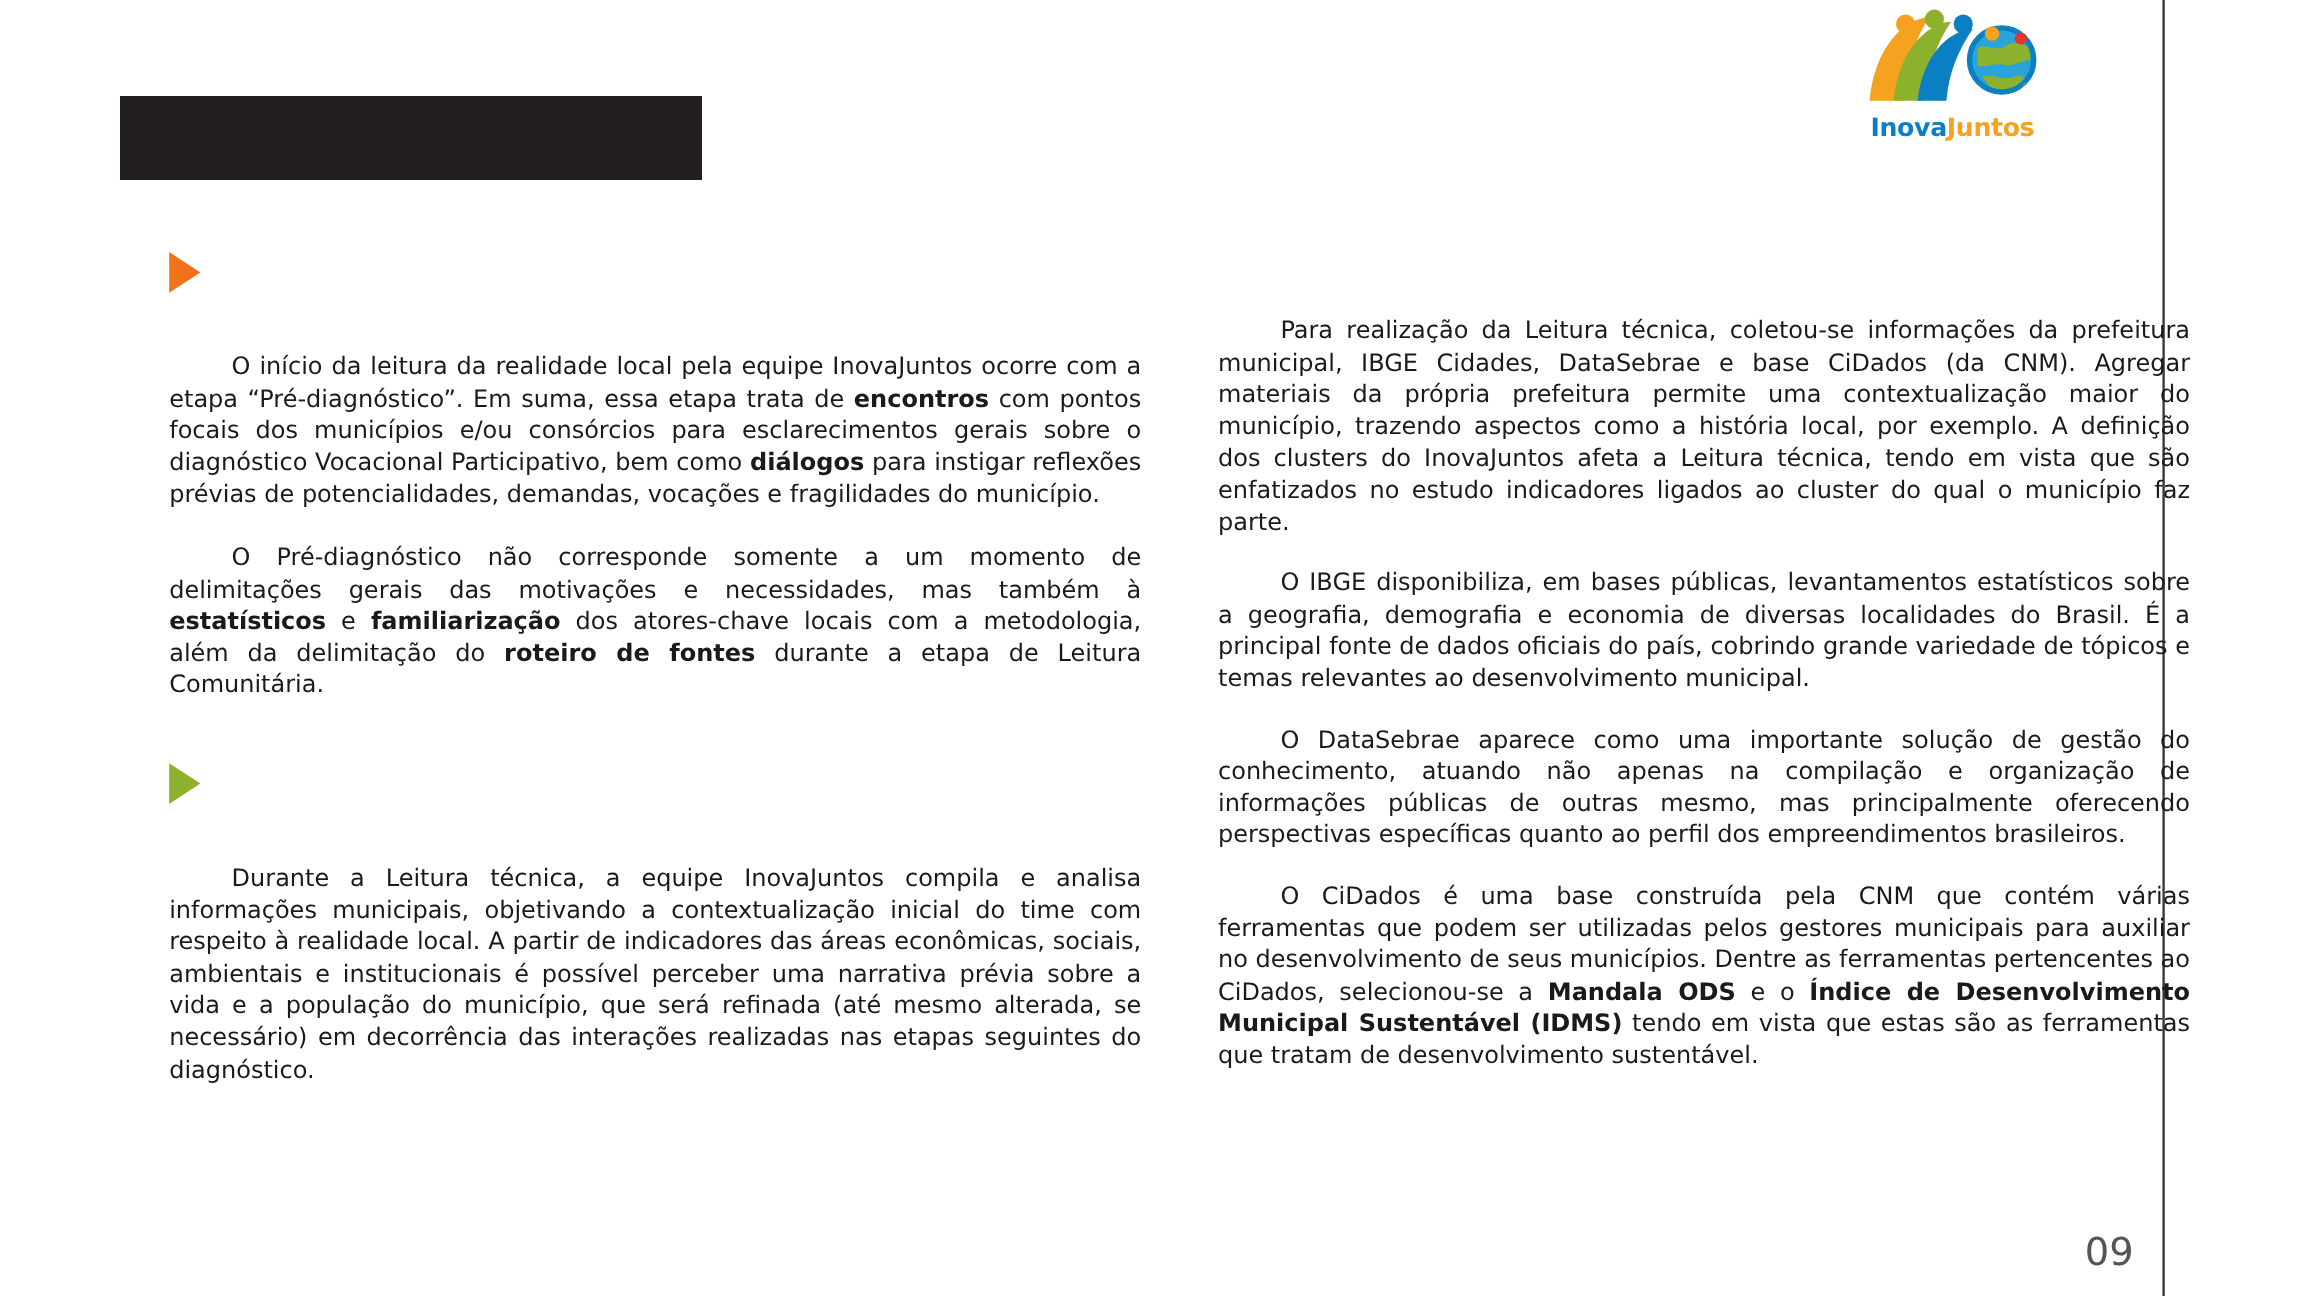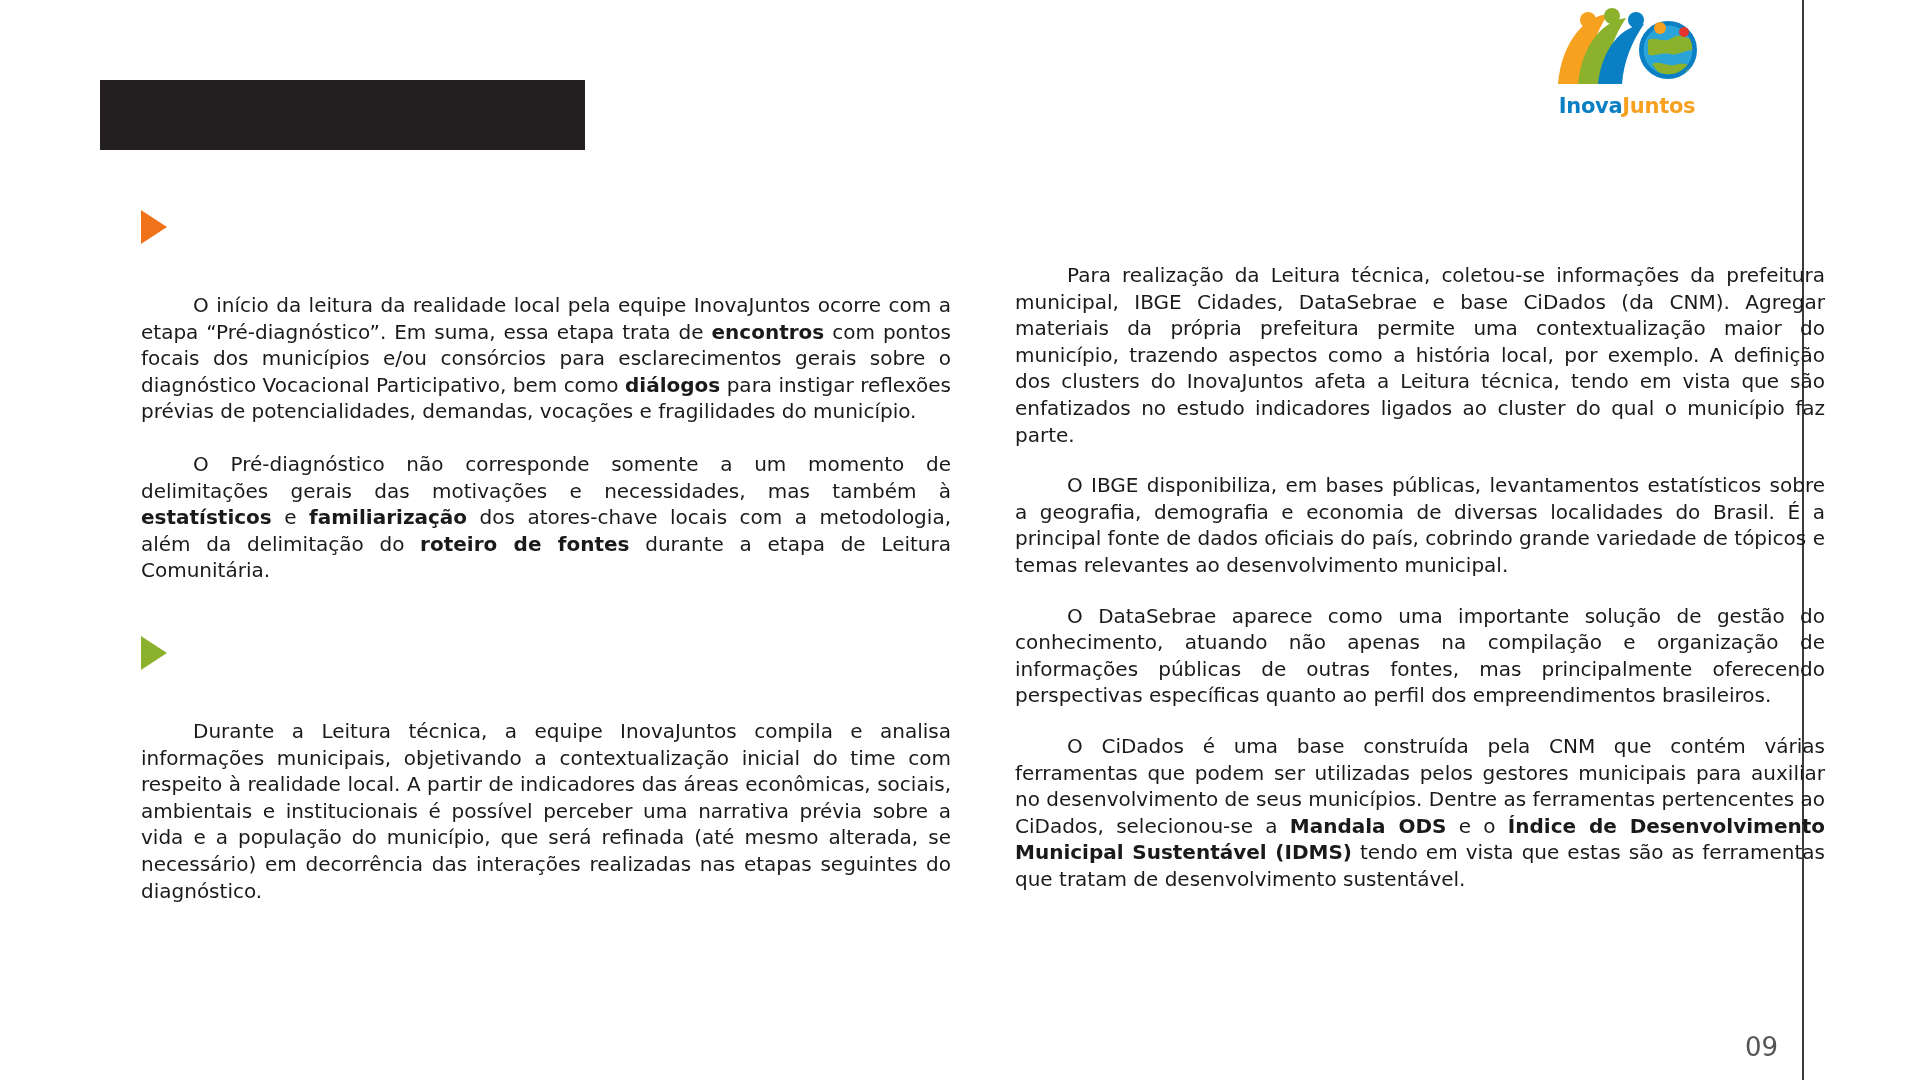--- a/index.html
+++ b/index.html
@@ -112,21 +112,21 @@
   }
   .col-right p.body {
     margin: 0 0 24px 0;
   }
   p.body b { font-weight: bold; }
 
   .page-number {
     position: absolute;
     right: 34px;
     bottom: 18px;
-    font-size: 26px;
+    font-size: 32px;
     color: #555555;
     font-family: "DejaVu Sans", sans-serif;
   }
 </style>
 </head>
 <body>
 
 <div class="page">
 
   <div class="edge-rule"></div>
@@ -163,19 +163,19 @@
     <div class="marker"></div>
     <p class="body">O início da leitura da realidade local pela equipe InovaJuntos ocorre com a etapa “Pré-diagnóstico”. Em suma, essa etapa trata de <b>encontros</b> com pontos focais dos municípios e/ou consórcios para esclarecimentos gerais sobre o diagnóstico Vocacional Participativo, bem como <b>diálogos</b> para instigar reflexões prévias de potencialidades, demandas, vocações e fragilidades do município.</p>
     <p class="body">O Pré-diagnóstico não corresponde somente a um momento de delimitações gerais das motivações e necessidades, mas também à <b>estatísticos</b> e <b>familiarização</b> dos atores-chave locais com a metodologia, além da delimitação do <b>roteiro de fontes</b> durante a etapa de Leitura Comunitária.</p>
     <div class="marker green marker-2"></div>
     <p class="body">Durante a Leitura técnica, a equipe InovaJuntos compila e analisa informações municipais, objetivando a contextualização inicial do time com respeito à realidade local. A partir de indicadores das áreas econômicas, sociais, ambientais e institucionais é possível perceber uma narrativa prévia sobre a vida e a população do município, que será refinada (até mesmo alterada, se necessário) em decorrência das interações realizadas nas etapas seguintes do diagnóstico.</p>
   </div>
 
   <div class="col col-right">
     <p class="body">Para realização da Leitura técnica, coletou-se informações da prefeitura municipal, IBGE Cidades, DataSebrae e base CiDados (da CNM). Agregar materiais da própria prefeitura permite uma contextualização maior do município, trazendo aspectos como a história local, por exemplo. A definição dos clusters do InovaJuntos afeta a Leitura técnica, tendo em vista que são enfatizados no estudo indicadores ligados ao cluster do qual o município faz parte.</p>
     <p class="body">O IBGE disponibiliza, em bases públicas, levantamentos estatísticos sobre a geografia, demografia e economia de diversas localidades do Brasil. É a principal fonte de dados oficiais do país, cobrindo grande variedade de tópicos e temas relevantes ao desenvolvimento municipal.</p>
-    <p class="body">O DataSebrae aparece como uma importante solução de gestão do conhecimento, atuando não apenas na compilação e organização de informações públicas de outras fontes, mas principalmente oferecendo perspectivas específicas quanto ao perfil dos empreendimentos brasileiros.</p>
+    <p class="body">O DataSebrae aparece como uma importante solução de gestão do conhecimento, atuando não apenas na compilação e organização de informações públicas de outras mesmo, mas principalmente oferecendo perspectivas específicas quanto ao perfil dos empreendimentos brasileiros.</p>
     <p class="body">O CiDados é uma base construída pela CNM que contém várias ferramentas que podem ser utilizadas pelos gestores municipais para auxiliar no desenvolvimento de seus municípios. Dentre as ferramentas pertencentes ao CiDados, selecionou-se a <b>Mandala ODS</b> e o <b>Índice de Desenvolvimento Municipal Sustentável (IDMS)</b> tendo em vista que estas são as ferramentas que tratam de desenvolvimento sustentável.</p>
   </div>
 
   <div class="page-number">09</div>
 
 </div>
 
 </body></html>

